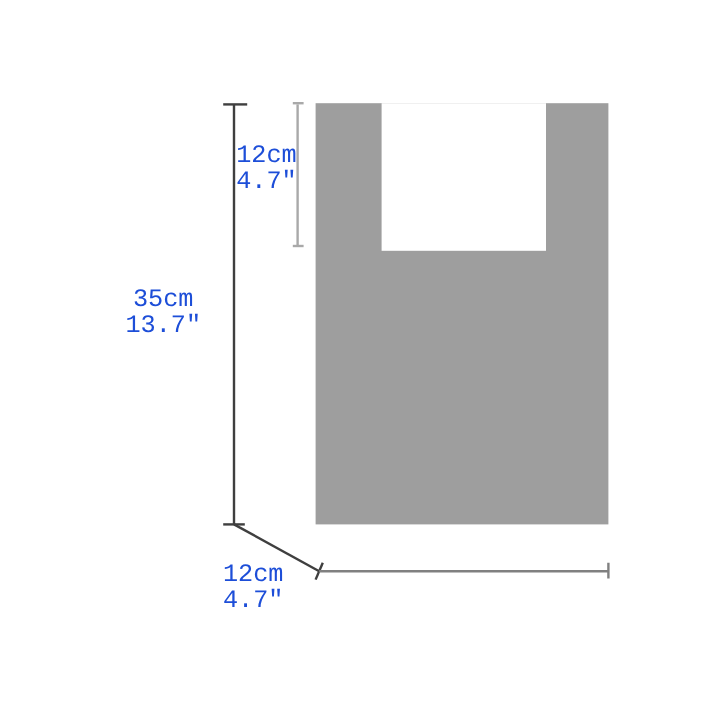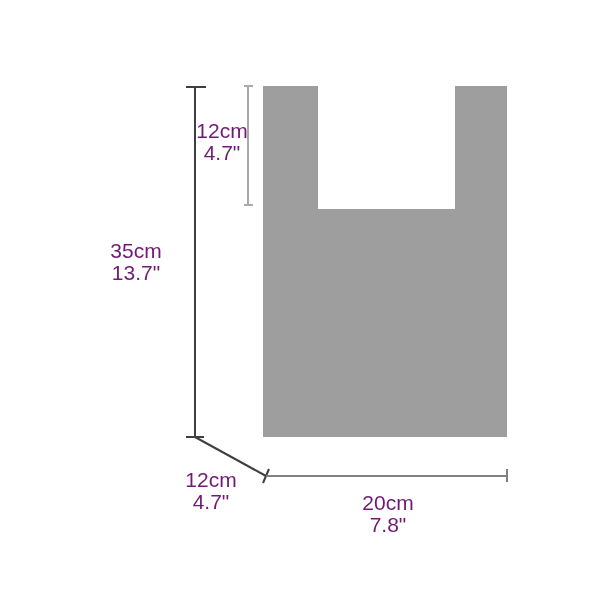--- a/index.html
+++ b/index.html
@@ -6,22 +6,22 @@
     margin: 0;
     padding: 0;
     background: #ffffff;
   }
   .canvas {
     position: relative;
     width: 532px;
     height: 600px;
     background: #ffffff;
     overflow: hidden;
-    font-family: Liberation Sans, sans-serif;
-    color: #701a75;
+    font-family: Liberation Mono, monospace;
+    color: #1d4ed8;
   }
   .diagram-svg {
     position: absolute;
     left: 0;
     top: 0;
   }
   .dim-label {
     position: absolute;
     transform: translateX(-50%);
     text-align: center;
@@ -76,18 +76,14 @@
   <div class="dim-label label-height">
     <span>35cm</span>
     <span>13.7"</span>
   </div>
 
   <div class="dim-label label-depth">
     <span>12cm</span>
     <span>4.7"</span>
   </div>
 
-  <div class="dim-label label-width">
-    <span>20cm</span>
-    <span>7.8"</span>
-  </div>
 
 </div>
 
 </body></html>

